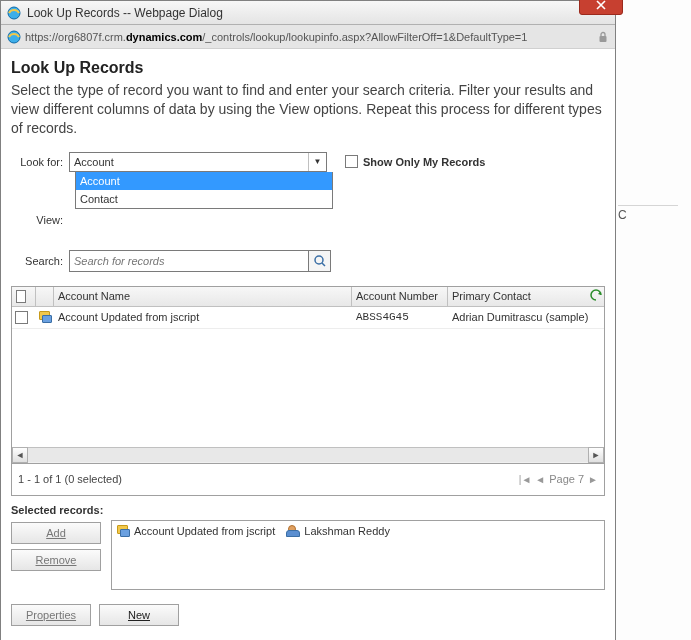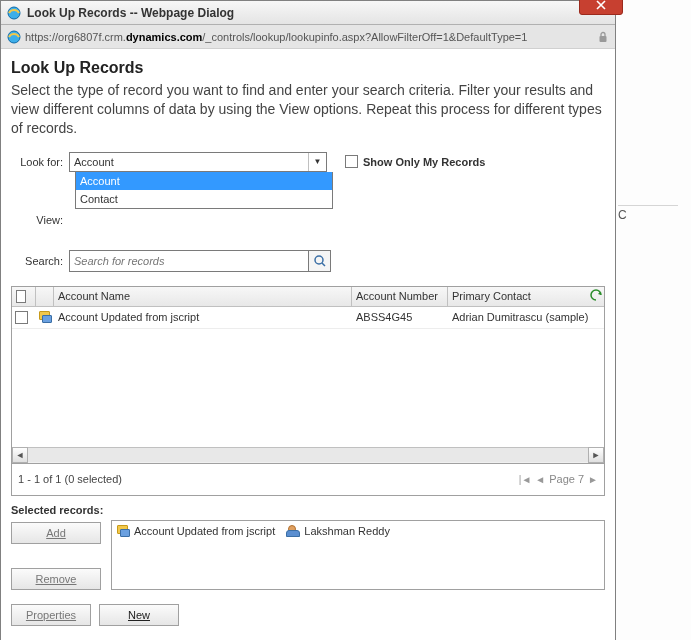--- a/index.html
+++ b/index.html
@@ -3,21 +3,21 @@
 <meta charset="utf-8">
 <style>
   * { box-sizing: border-box; }
   html, body { margin:0; padding:0; font-family: "Segoe UI", Tahoma, Arial, sans-serif; font-size:12px; color:#333; background:#fff; }
   .stage { width:691px; height:640px; position:relative; background:#eee; overflow:hidden; }
   .bg-right { position:absolute; right:0; top:0; width:80px; height:640px; background:#fdfdfd; border-left:1px solid #d0d0d0; }
   .bg-right::after { content:""; position:absolute; left:6px; top:205px; width:60px; height:1px; background:#d5d5d5; }
   .dialog { position:absolute; left:0; top:0; width:616px; background:#fff; border:1px solid #808080; }
   .titlebar { height:24px; background:linear-gradient(#f7f7f7,#e4e4e4); border-bottom:1px solid #b0b0b0; display:flex; align-items:center; padding:0 6px; position:relative;}
   .titlebar .ie-icon { width:14px; height:14px; margin-right:6px; }
-  .titlebar-text { font-size:12px; color:#333;font-weight:bold; }
+  .titlebar-text { font-size:12px; color:#333; }
   .close-btn { position:absolute; right:-8px; top:-6px; width:44px; height:20px; background:#c74030; border:1px solid #9b2a1d; border-radius:0 0 3px 3px; display:flex; align-items:center; justify-content:center; color:#fff;}
   .url-row { height:24px; display:flex; align-items:center; padding:0 6px; border-bottom:1px solid #d0d0d0; background:#e5e5e5;}
   .url-text { white-space:nowrap; overflow:hidden; font-size:11px; color:#555; flex:1;}
   .url-text .bold { font-weight:bold; color:#000;}
   .lock-icon { color:#888; font-size:12px; margin-left:4px;}
   .content { padding:10px 10px 6px 10px; }
   h1.page-title { font-size:16px; font-weight:bold; margin:0 0 4px 0; color:#222;}
   .instr { font-size:14px; color:#444; line-height:1.35; margin:0 0 14px 0; }
   .form-row { display:flex; align-items:center; margin-bottom:2px; position:relative;}
   .form-label { width:58px; text-align:right; padding-right:6px; font-size:11px;}
@@ -39,34 +39,34 @@
   .gh-blank { width:18px; }
   .gh-name { width:298px; }
   .gh-num { width:96px; }
   .gh-contact { flex:1; border-right:none; position:relative;}
   .refresh-icon { position:absolute; right:2px; top:2px; color:#2a8c2a; font-size:12px;}
   .grid-body { height:140px; overflow:hidden; background:#fff;}
   .grid-row { display:flex; height:22px; border-bottom:1px solid #ededed; font-size:11px; align-items:center; font-family:Tahoma, sans-serif;}
   .gr-check { width:24px; display:flex; justify-content:center;}
   .gr-icon { width:18px; display:flex; justify-content:center; align-items:center;}
   .gr-name { width:298px; padding-left:4px;}
-  .gr-num { width:96px; padding-left:4px;}
+  .gr-num { width:96px; padding-left:4px;font-family:Liberation Mono, monospace;}
   .gr-contact { flex:1; padding-left:4px;}
   .entity-icon { width:14px; height:12px; position:relative;}
   .entity-icon::before { content:""; position:absolute; left:1px; top:0; width:9px; height:7px; background:#f2c84b; border:1px solid #c79a1a; border-radius:1px;}
   .entity-icon::after { content:""; position:absolute; right:0; bottom:0; width:8px; height:6px; background:#6aa0e0; border:1px solid #3a6ea5; border-radius:1px;}
   .hscroll { height:16px; background:#f0f0f0; border-top:1px solid #c0c0c0; display:flex; align-items:center;}
   .scroll-arrow { width:16px; height:16px; background:linear-gradient(#fefefe,#e0e0e0); border:1px solid #b0b0b0; display:flex; align-items:center; justify-content:center; font-size:9px; color:#555;}
   .scroll-track { flex:1; height:14px; background:#e8e8e8;}
   .pager { height:32px; display:flex; align-items:center; padding:0 6px; font-size:11px; color:#444; border:1px solid #a0a0a0; border-top:none; justify-content:space-between;}
   .pager-right { display:flex; align-items:center; gap:4px; color:#888;}
   .pager-right .pg-icon { font-size:10px; color:#999;}
   .selected-label { font-weight:bold; font-size:11px; margin:8px 0 4px 0;}
   .selected-area { display:flex; }
-  .sel-buttons { width:90px; display:flex; flex-direction:column; gap:24px; padding-top:2px;}
+  .sel-buttons { width:90px; display:flex; flex-direction:column; gap:5px; padding-top:2px;}
   .btn { height:22px; border:1px solid #a0a0a0; background:linear-gradient(#fbfbfb,#e6e6e6); font-size:11px; color:#777; display:flex; align-items:center; justify-content:center; cursor:default;}
   .btn.enabled { color:#222; cursor:pointer;}
   .btn .ul { text-decoration:underline; }
   .sel-box { flex:1; margin-left:10px; height:70px; border:1px solid #a0a0a0; background:#fff; padding:4px; font-size:11px; font-family:Tahoma,sans-serif;}
   .sel-item { display:inline-flex; align-items:center; gap:4px; margin-right:8px;}
   .person-icon { width:14px; height:12px; position:relative; display:inline-block;}
   .person-icon::before { content:""; position:absolute; left:2px; top:0; width:6px; height:6px; border-radius:50%; background:#e0a060; border:1px solid #b07030;}
   .person-icon::after { content:""; position:absolute; left:0; bottom:0; width:12px; height:5px; border-radius:3px 3px 0 0; background:#5a8ed0; border:1px solid #3a6ea5;}
   .bottom-row { display:flex; gap:8px; margin-top:14px; }
   .bottom-row .btn { width:80px;}

